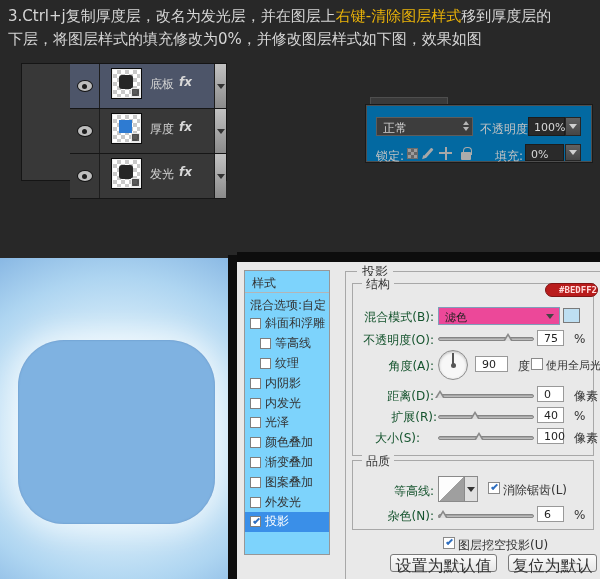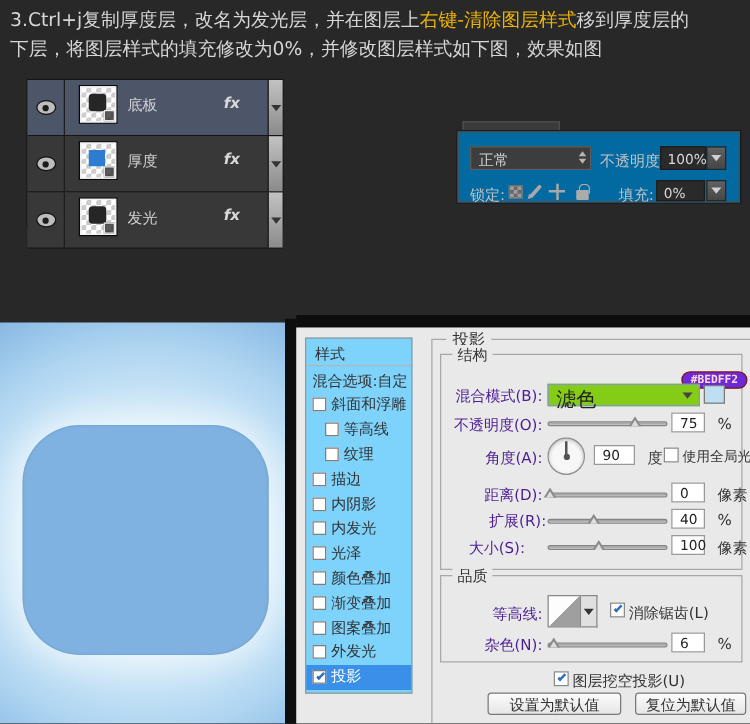--- a/index.html
+++ b/index.html
@@ -6,21 +6,21 @@
   *{box-sizing:border-box;}
   #page{position:relative;width:600px;height:579px;background:#282828;overflow:hidden;
         font-family:"DejaVu Sans","Liberation Sans",sans-serif;}
 
   
   .instr{position:absolute;left:8px;top:5px;width:588px;font-size:15px;line-height:23px;color:#d6d6d6;}
   .instr .red{color:#eab308;}
 
   
   .layers{position:absolute;left:21px;top:63px;width:206px;height:118px;background:#383838;border:1px solid #151515;}
-  .lrow{position:relative;height:45px;border-bottom:1px solid #161616;background:#383838;}
+  .lrow{position:relative;height:45px;border-bottom:1px solid #161616;background:#383838;margin-left:48px;}
   .lrow.sel{background:#4d5569;}
   .eyecell{position:absolute;left:0;top:0;width:30px;height:100%;border-right:1px solid #1d1d1d;
            display:flex;align-items:center;justify-content:center;}
   .eye{width:14px;height:10px;border-radius:50%;background:#bdbdbd;position:relative;box-shadow:0 0 0 1px #141414;}
   .eye i{position:absolute;left:4.5px;top:2.5px;width:5px;height:5px;border-radius:50%;background:#1c1c1c;}
   .thumb{position:absolute;left:42px;top:5px;width:29px;height:29px;background-color:#fff;
          background-image:linear-gradient(45deg,#c9c9c9 25%,transparent 25%,transparent 75%,#c9c9c9 75%),
                           linear-gradient(45deg,#c9c9c9 25%,transparent 25%,transparent 75%,#c9c9c9 75%);
          background-size:8px 8px;background-position:0 0,4px 4px;
          border:1px solid #f0f0f0;box-shadow:0 0 0 1px #0a0a0a;}
@@ -73,51 +73,51 @@
   .gap{position:absolute;left:228px;top:255px;width:9px;height:324px;background:#0e0e0e;}
   .dlgtop{position:absolute;left:237px;top:252px;width:363px;height:10px;background:#0d0d0d;}
 
   
   .dialog{position:absolute;left:237px;top:262px;width:364px;height:317px;background:#e9e9e9;overflow:hidden;
           color:#333;font-size:12px;}
   .bigbox{position:absolute;left:108px;top:9px;width:270px;height:320px;border:1px solid #a8a8a8;}
   .dtitle{position:absolute;left:120px;top:1px;padding:0 5px;background:#e9e9e9;font-size:13px;color:#333;}
   .gbox{position:absolute;border:1px solid #a8a8a8;background:transparent;}
   .legend{position:absolute;top:-8px;left:9px;background:#e9e9e9;padding:0 4px;font-size:12px;color:#333;}
-  .badge{position:absolute;left:308px;top:35px;width:53px;height:14px;background:#6d28d9;border:1px solid #7e1414;
+  .badge{position:absolute;left:308px;top:21px;width:53px;height:14px;background:#b91c1c;border:1px solid #7e1414;
          border-radius:8px;color:#ffd9d9;font:bold 9px "DejaVu Sans Mono","Liberation Mono",monospace;
-         text-align:center;line-height:12px;}
-  .rl{position:absolute;text-align:right;color:#4c1d95;font-size:12px;}
+         text-align:right;line-height:12px;}
+  .rl{position:absolute;text-align:right;color:#14532d;font-size:12px;}
   .vbox{position:absolute;background:#fff;border:1px solid #999;width:27px;height:16px;font-size:11px;color:#222;
         padding:1px 0 0 6px;}
   .unit{position:absolute;font-size:12px;color:#333;}
   .track{position:absolute;width:96px;height:4px;background:linear-gradient(#9a9a9a,#c7c7c7);
          border:1px solid #858585;border-radius:2px;}
   .sl-thumb{position:absolute;width:0;height:0;border-left:5px solid transparent;border-right:5px solid transparent;
             border-bottom:8px solid #8a8a8a;}
   .sl-thumb::after{content:"";position:absolute;left:-3.5px;top:2.5px;width:0;height:0;
             border-left:3.5px solid transparent;border-right:3.5px solid transparent;border-bottom:5.5px solid #dedede;}
-  .ddrop{position:absolute;left:201px;top:45px;width:122px;height:18px;background:#84cc16;border:1px solid #7f9db9;
-         font-size:16px;color:#222;padding:2px 0 0 6px;}
+  .ddrop{position:absolute;left:201px;top:45px;width:122px;height:18px;background:#ec4899;border:1px solid #7f9db9;
+         font-size:11px;color:#222;padding:2px 0 0 6px;}
   .ddrop .dn2{position:absolute;right:5px;top:6px;width:0;height:0;border-left:4px solid transparent;
               border-right:4px solid transparent;border-top:5px solid #444;}
   .swatch{position:absolute;left:326px;top:46px;width:17px;height:15px;border:1px solid #7a7a7a;}
   .dial{position:absolute;left:201px;top:88px;width:30px;height:30px;border-radius:50%;background:#f7f7f7;
         border:1px solid #8d8d8d;box-shadow:inset 0 1px 3px rgba(0,0,0,.25);}
   .needle{position:absolute;left:13px;top:2px;width:2px;height:12px;background:#555;}
   .cdot{position:absolute;left:12px;top:12px;width:5px;height:5px;border-radius:50%;background:#555;}
   .cb{position:absolute;width:12px;height:12px;background:#fff;border:1px solid #8a8a8a;}
   .ck{position:absolute;left:1.5px;top:2px;width:7px;height:3px;border-left:2px solid #2f6fc0;border-bottom:2px solid #2f6fc0;
       transform:rotate(-45deg);}
   .contour{position:absolute;left:201px;top:214px;width:27px;height:26px;border:1px solid #8a8a8a;
            background:linear-gradient(135deg,#fdfdfd 49.5%,#9f9f9f 50%);}
   .cstrip{position:absolute;left:228px;top:214px;width:13px;height:26px;background:#e0e0e0;border:1px solid #8a8a8a;
           border-left:none;display:flex;align-items:center;justify-content:center;}
   .btn{position:absolute;height:18px;background:linear-gradient(#fcfcfc,#e6e6e6);border:1px solid #7a7a7a;
-       border-radius:3px;font-size:12px;color:#333;text-align:center;padding-top:1px;}
+       border-radius:3px;font-size:16px;color:#333;text-align:center;padding-top:1px;}
 
   
   .slist{position:absolute;left:7px;top:8px;width:86px;height:285px;background:#7dd3fc;border:1px solid #979797;}
   .sl-title{height:22px;padding:4px 0 0 7px;font-size:12px;color:#333;border-bottom:1px solid #b5b5b5;}
   .sl-opt{height:21px;padding:4px 0 0 5px;font-size:12px;color:#333;}
   .sitem{position:relative;height:19.8px;display:flex;align-items:center;font-size:12px;color:#333;}
   .sitem .box{flex:none;width:11px;height:11px;background:#fff;border:1px solid #7e7e7e;margin:0 4px 0 5px;position:relative;}
   .sitem.ind .box{margin-left:15px;}
   .sitem.sel{background:#3a8fe8;color:#fff;}
 </style>
@@ -230,24 +230,20 @@
       <div class="sitem ind">
           <span class="box"></span>
           <span>等高线</span>
         </div>
       <div class="sitem ind">
           <span class="box"></span>
           <span>纹理</span>
         </div>
       <div class="sitem">
           <span class="box"></span>
-          <span>描边</span>
-        </div>
-      <div class="sitem">
-          <span class="box"></span>
           <span>内阴影</span>
         </div>
       <div class="sitem">
           <span class="box"></span>
           <span>内发光</span>
         </div>
       <div class="sitem">
           <span class="box"></span>
           <span>光泽</span>
         </div>

